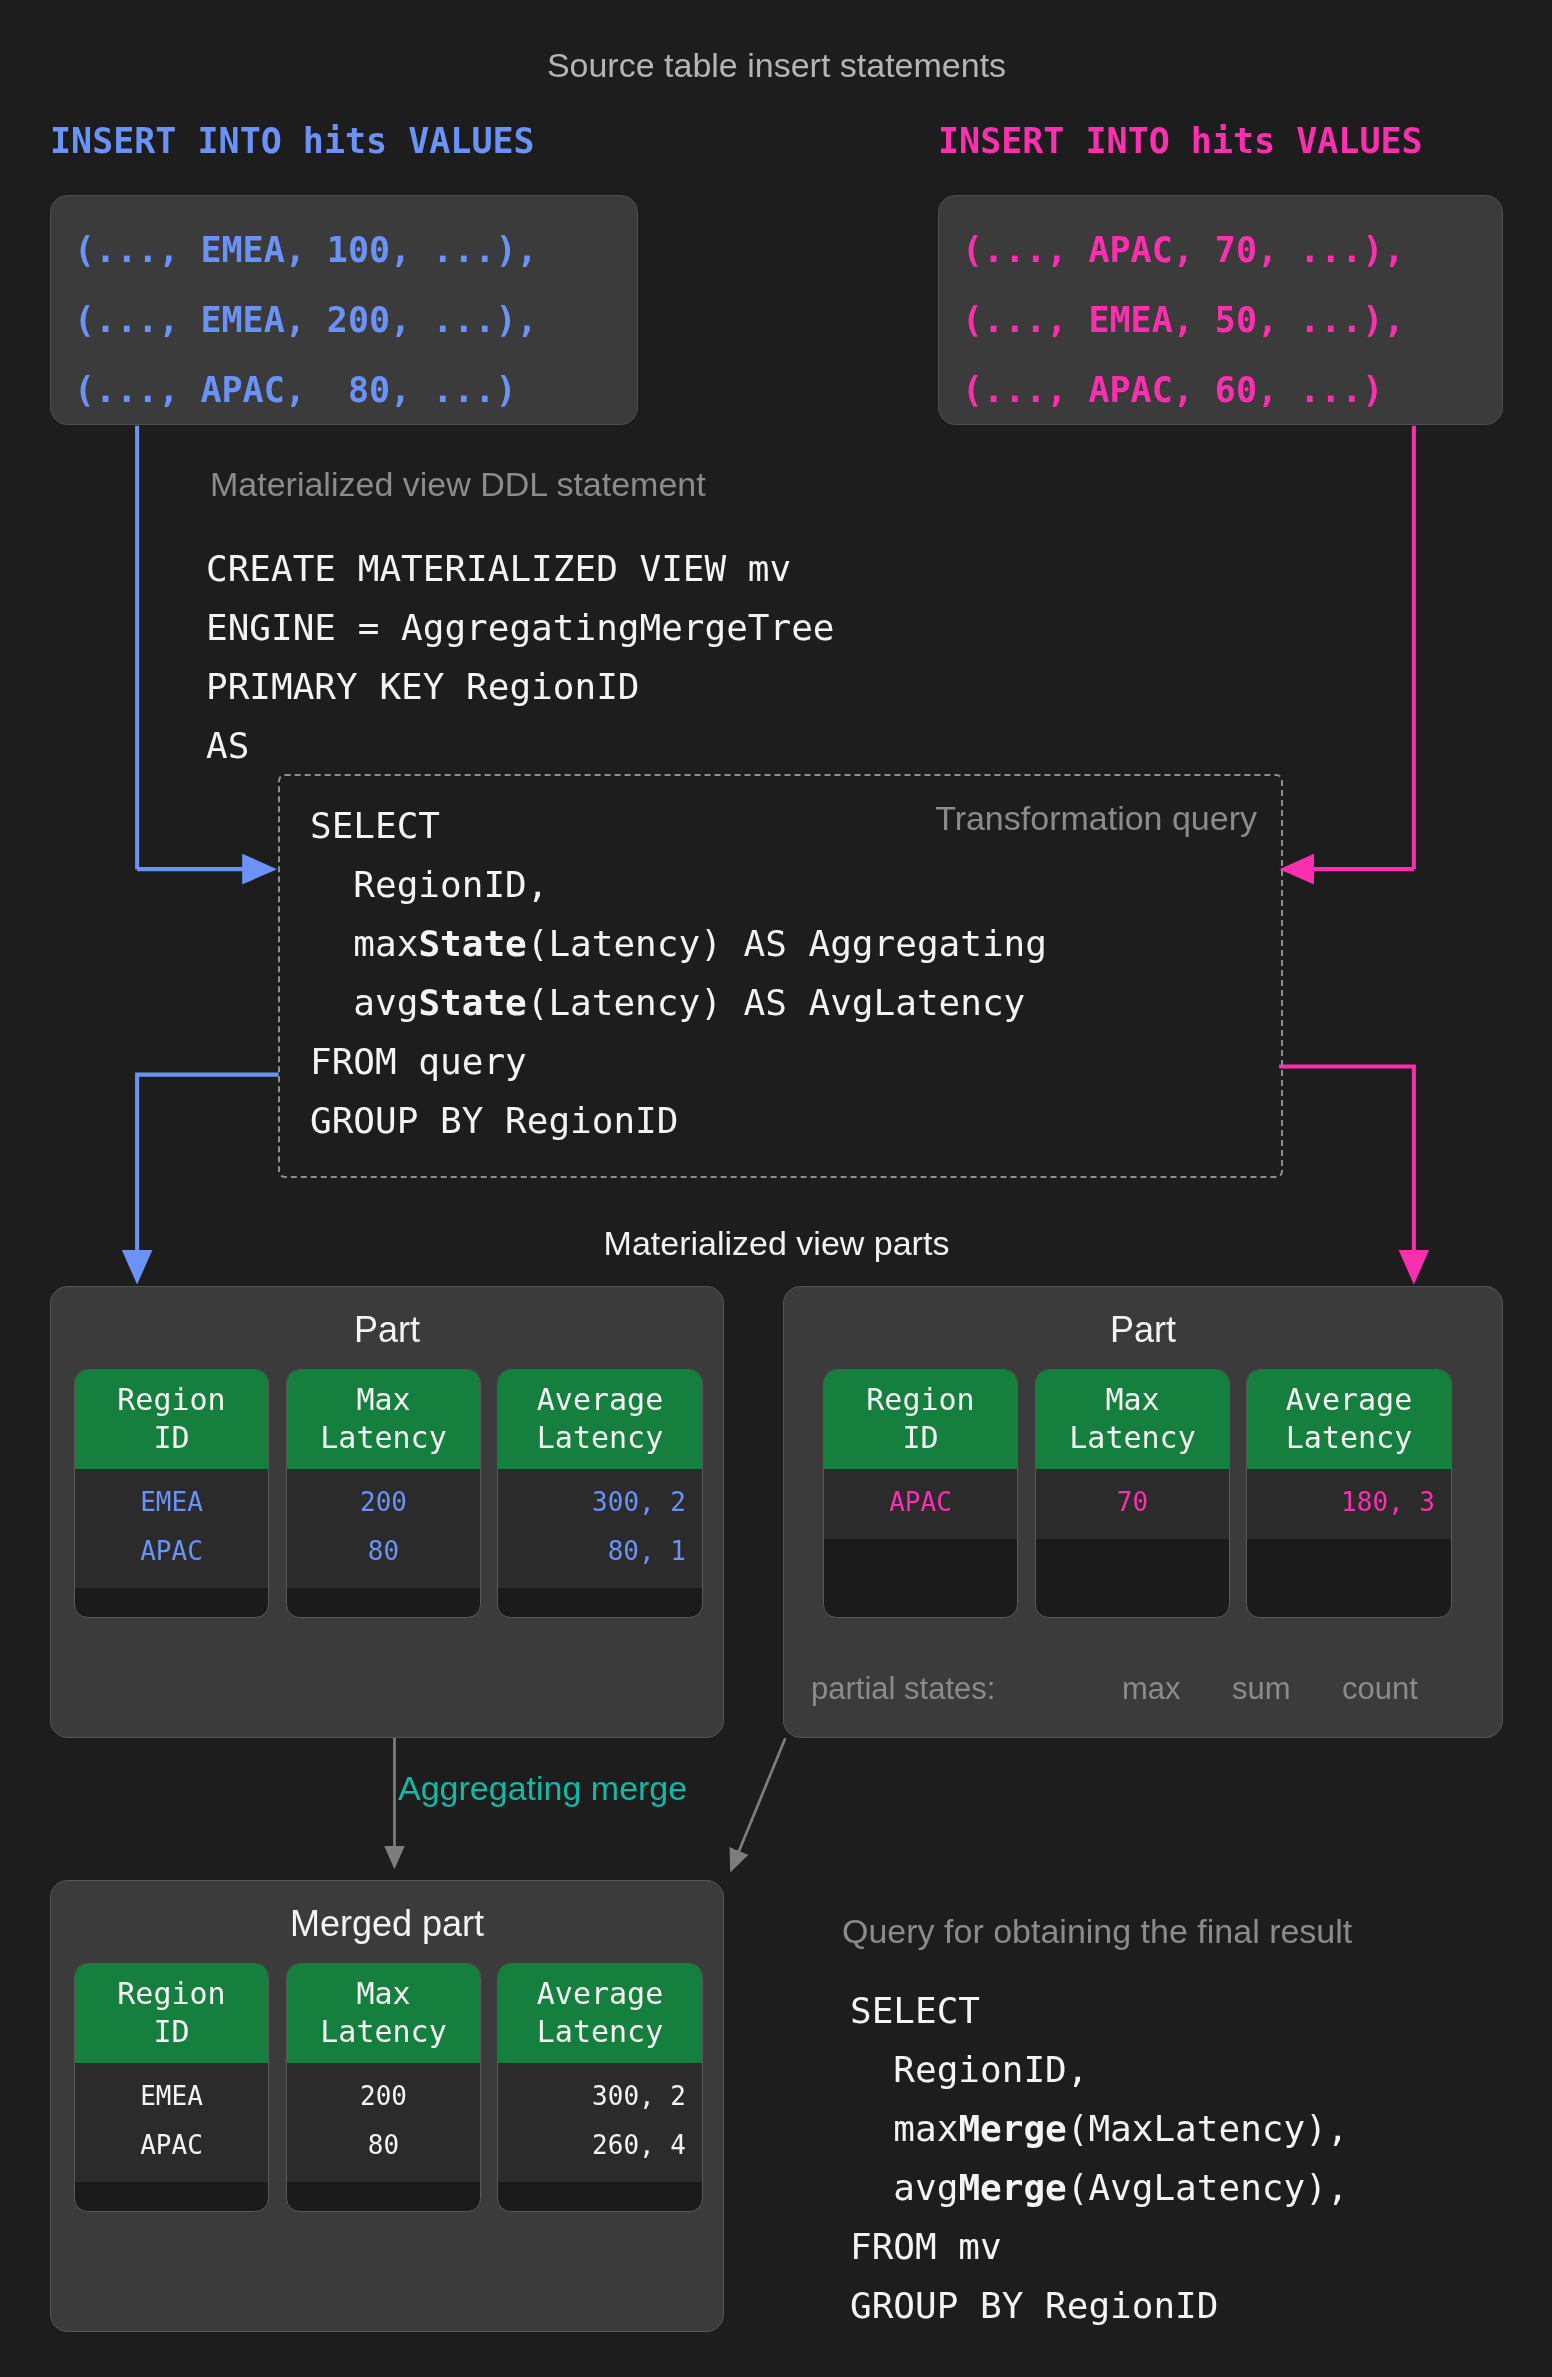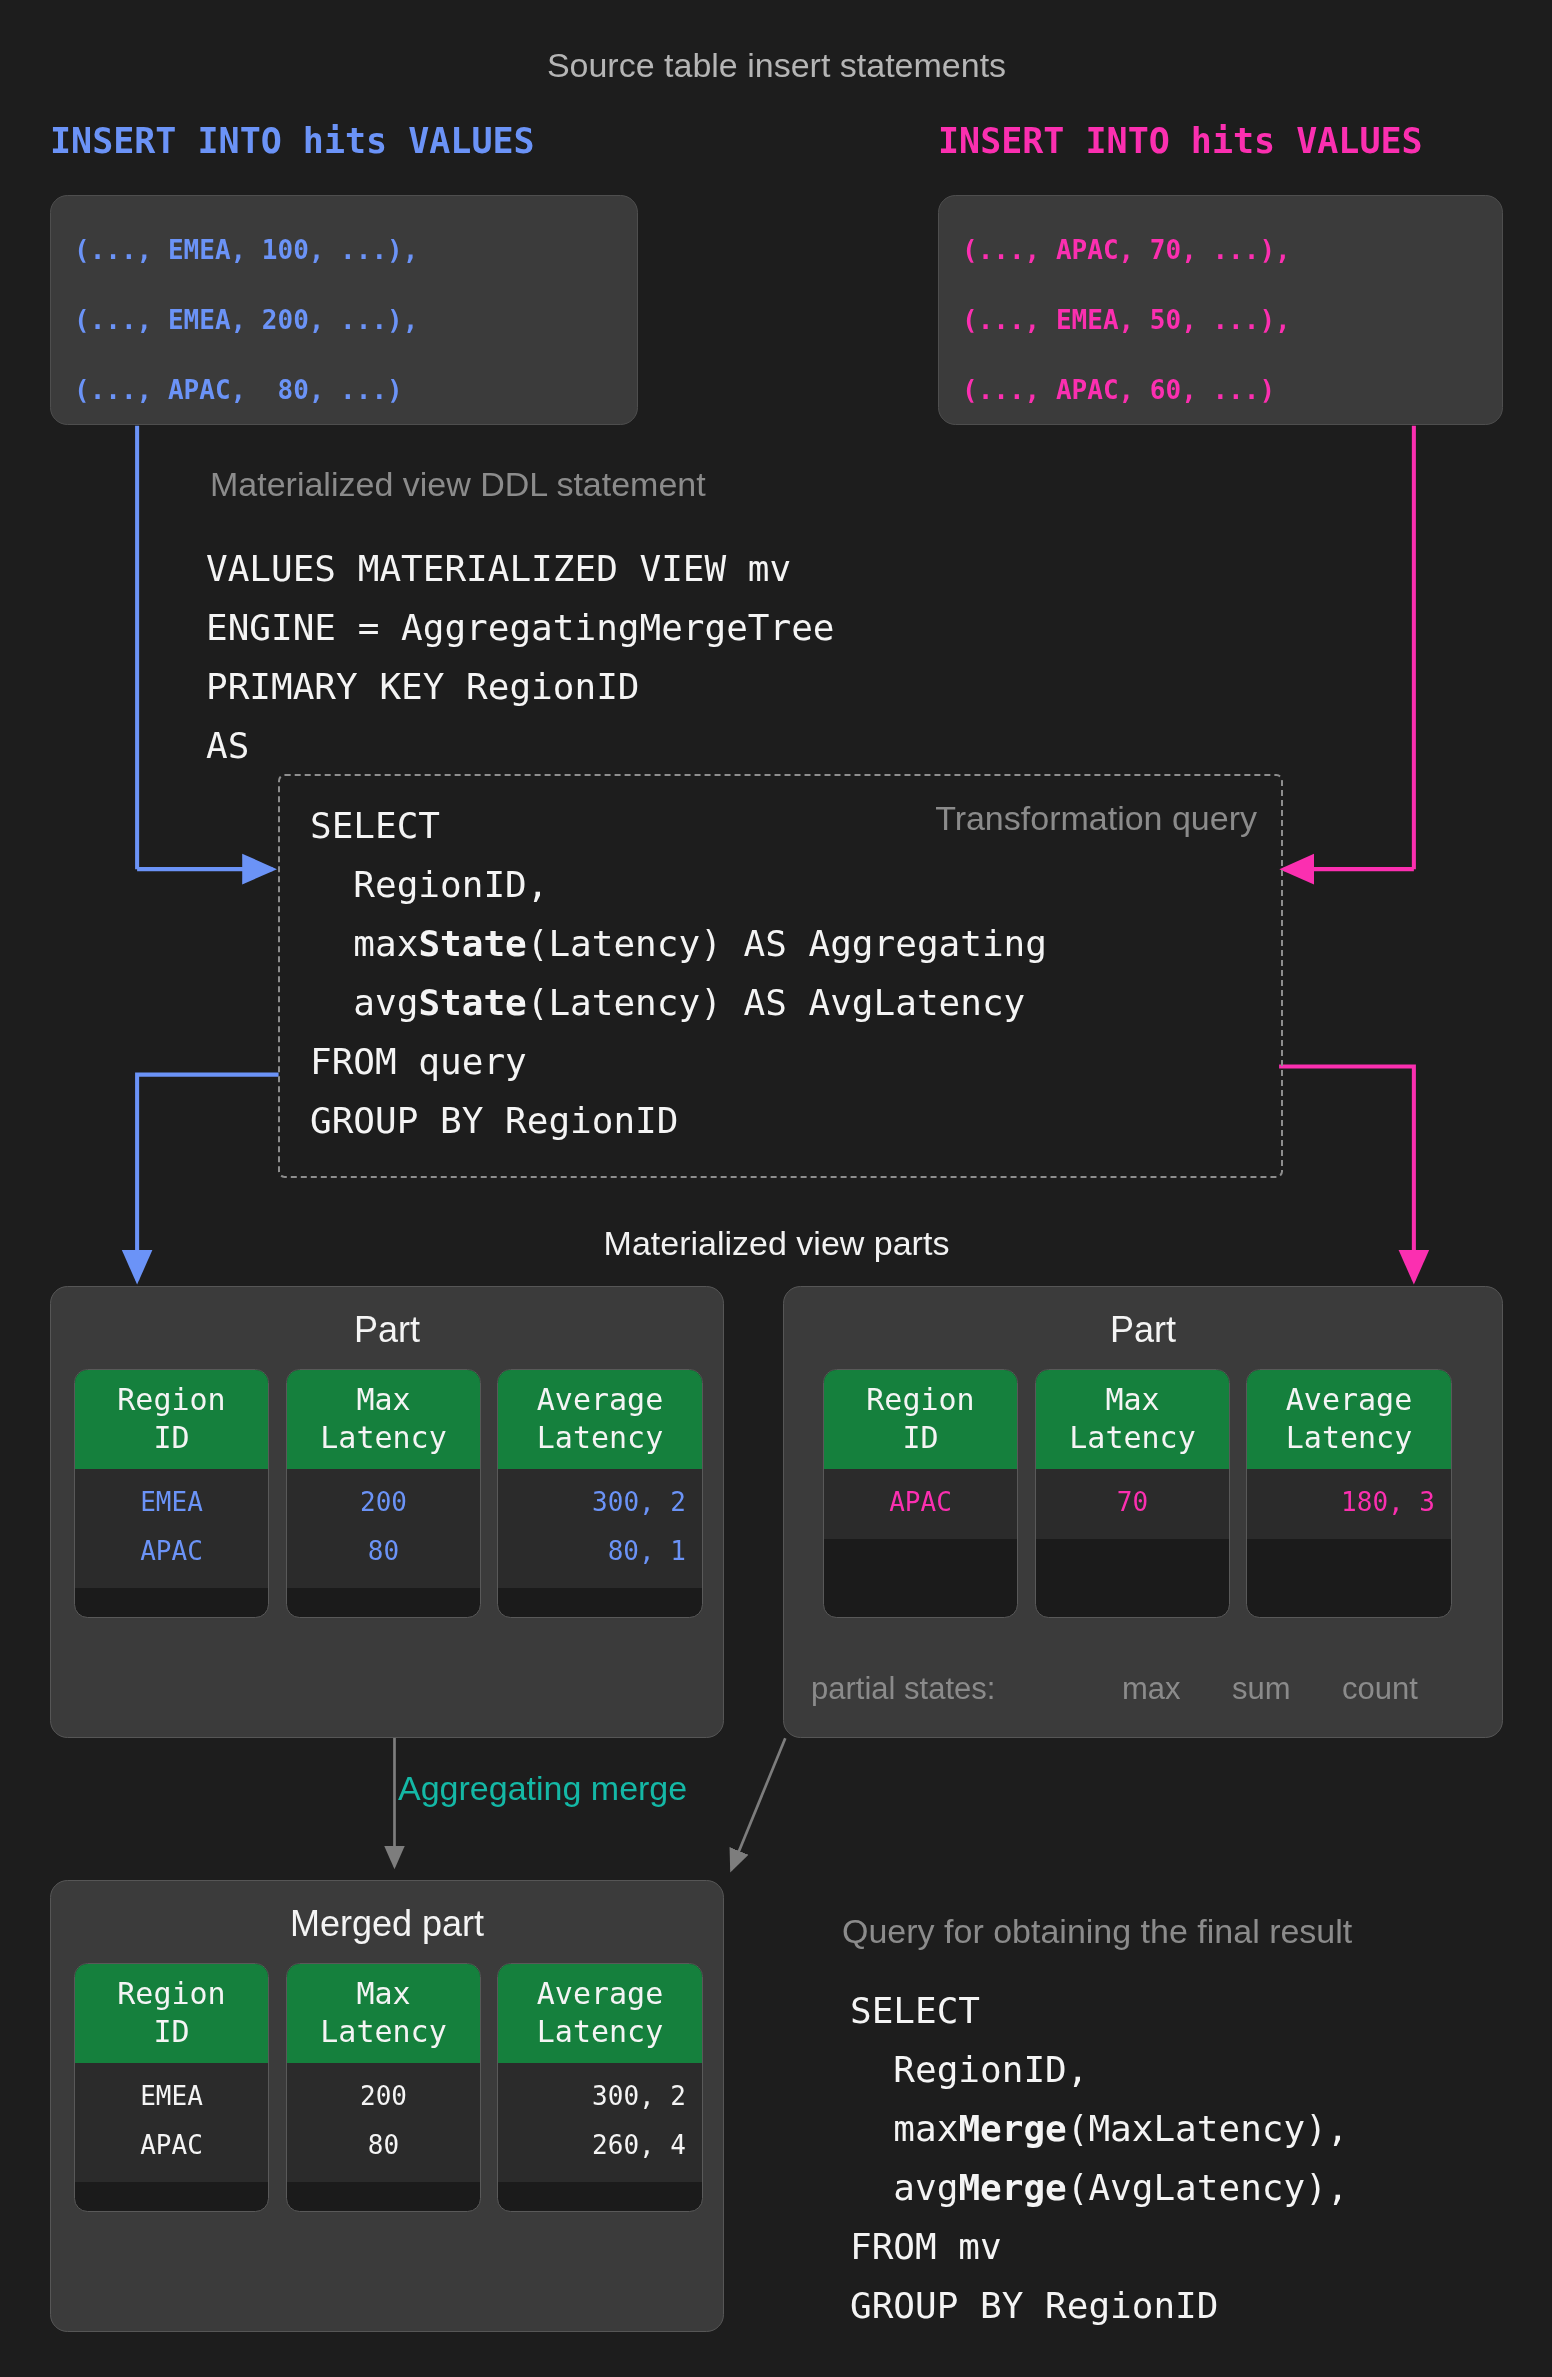--- a/index.html
+++ b/index.html
@@ -65,21 +65,21 @@
 
   
   .insert-box {
     background: #3b3b3b;
     border: 1.3px solid #4e4e4e;
     border-radius: 17.5px;
     box-sizing: border-box;
     padding: 19px 23px 19px 23px;
   }
   .insert-line {
-    font-size: 26px;
+    font-size: 35px;
     line-height: 70px;
     white-space: pre;
     font-weight: 700;
   }
 
   
   .ddl-line {
     color: #f4f4f4;
     font-size: 36px;
     line-height: 59px;
@@ -215,21 +215,21 @@
 
     <div class="abs insert-box" style="left:938px; top:195px; width:565px; height:230px;">
       <div class="insert-line mono pink">(..., APAC, 70, ...),</div>
       <div class="insert-line mono pink">(..., EMEA, 50, ...),</div>
       <div class="insert-line mono pink">(..., APAC, 60, ...)</div>
     </div>
 
     <div class="abs caption-grey sans" style="left:210px; top:465px;">Materialized view DDL statement</div>
 
     <div class="abs" style="left:206px; top:539px;">
-      <div class="ddl-line mono">VALUES MATERIALIZED VIEW mv</div>
+      <div class="ddl-line mono">CREATE MATERIALIZED VIEW mv</div>
       <div class="ddl-line mono">ENGINE = AggregatingMergeTree</div>
       <div class="ddl-line mono">PRIMARY KEY RegionID</div>
       <div class="ddl-line mono">AS</div>
     </div>
 
     <div class="abs query-box" style="left:278px; top:774px; width:1005px; height:404px;">
       <div class="abs caption-grey sans" style="right:24px; top:23px;">Transformation query</div>
       <div class="abs" style="left:30px; top:20px;">
         <div class="query-line mono"><span>SELECT</span><b></b><span></span></div>
         <div class="query-line mono"><span>  RegionID,</span><b></b><span></span></div>

